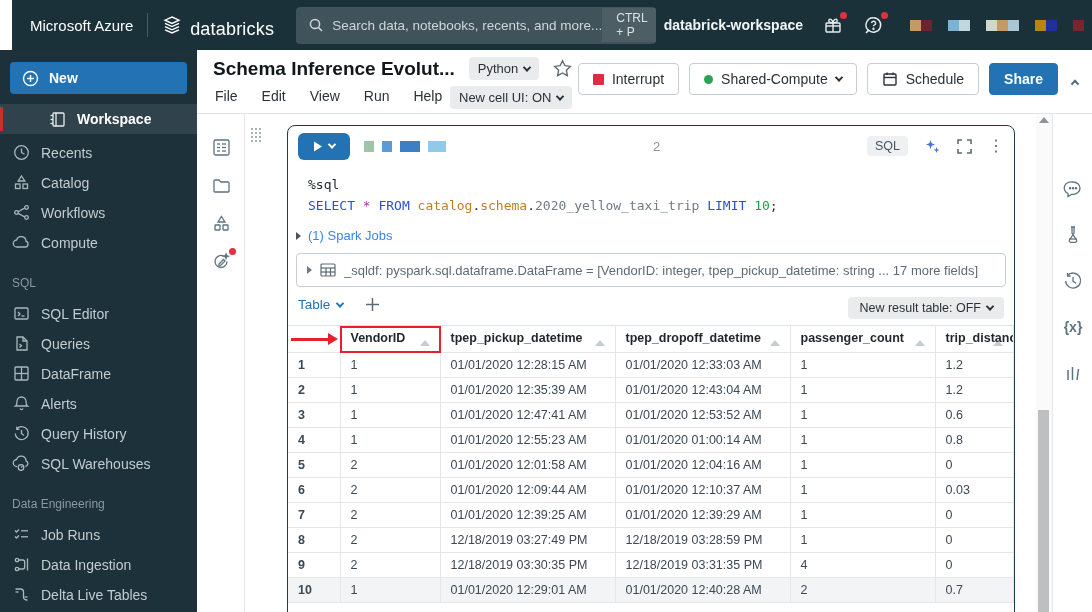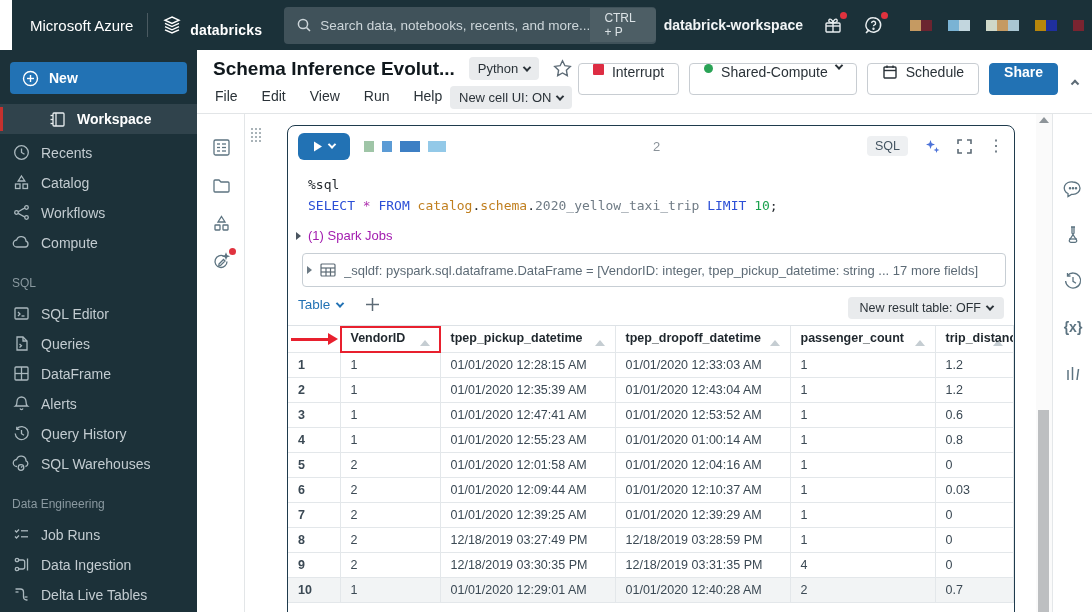--- a/index.html
+++ b/index.html
@@ -4,21 +4,21 @@
 <style>
   * { margin:0; padding:0; box-sizing:border-box; }
   html,body { width:1092px; height:612px; overflow:hidden; font-family:"Liberation Sans", sans-serif; background:#fff; }
   svg { display:block; }
 
   
   .topbar { position:absolute; left:12px; top:0; width:1092px; height:50px; background:#1b3139; display:flex; align-items:center; }
   .azure-label { color:#fff; font-size:15px; margin-left:18px; white-space:nowrap; }
   .top-divider { width:1px; height:24px; background:#4a5a61; margin:0 14px; }
   .brand { display:flex; align-items:center; gap:8px; color:#fff; }
-  .brand-name { font-size:14px; font-weight:bold; letter-spacing:.2px;margin-top:9px; }
+  .brand-name { font-size:18px; font-weight:normal; letter-spacing:.2px;margin-top:9px; }
   .searchbar { margin-left:22px; width:478px; height:37px; background:#40525a; border-radius:4px; display:flex; align-items:center; overflow:hidden; cursor:text; }
   .searchbar .ph { color:#cdd6da; font-size:13.5px; margin-left:8px; flex:1; white-space:nowrap; }
   .search-shortcut { height:34px; background:#4d5e65; color:#dbe2e5; font-size:12px; display:flex; align-items:center; padding:0 14px; border-radius:0 4px 4px 0; }
   .ws-name { color:#f2f5f6; font-size:14px; margin-left:8px; font-weight:bold; white-space:nowrap; }
   .top-icon { position:relative; margin-left:20px; color:#e8edef; cursor:pointer; }
   .red-dot { position:absolute; top:-3px; right:-4px; width:7px; height:7px; border-radius:50%; background:#e0323e; }
   .avatar-groups { display:flex; align-items:center; gap:16px; margin-left:26px; }
   .avatar-group { display:flex; }
   .avatar-sq { width:11px; height:11px; }
   .top-caret { margin-left:12px; }
@@ -38,21 +38,21 @@
   .nb-header { position:absolute; left:0; top:0; right:0; height:64px; border-bottom:1px solid #e2e5e7; background:#fff; }
   .nb-title-row { position:absolute; left:16px; top:7px; display:flex; align-items:center; gap:14px; }
   .nb-title { font-size:19px; font-weight:bold; color:#10181d; white-space:nowrap; }
   .pill { background:#e9ebed; border-radius:4px; font-size:13px; color:#2a3238; padding:4px 9px; display:flex; align-items:center; gap:6px; cursor:pointer; white-space:nowrap; }
   .star { color:#5d6b76; cursor:pointer; }
   .nb-menu-row { position:absolute; left:18px; top:38px; display:flex; align-items:center; gap:24px; font-size:14px; color:#2a3238; }
   .menu-item { cursor:pointer; }
   .menu-item.truncated { text-decoration:underline; color:#4a5560; }
   .newcell-pill { position:absolute; left:253px; top:36px; }
   .hdr-actions { position:absolute; right:14px; top:13px; display:flex; align-items:center; gap:10px; }
-  .btn { height:32px; border:1px solid #c8cdd2; border-radius:4px; background:#fff; display:flex; align-items:flex-start; gap:8px; padding:0 14px; font-size:14px; color:#2a3238; cursor:pointer; white-space:nowrap; }
+  .btn { height:32px; border:1px solid #c8cdd2; border-radius:4px; background:#fff; display:flex; align-items:center; gap:8px; padding:0 14px; font-size:14px; color:#2a3238; cursor:pointer; white-space:nowrap; }
   .btn.primary { background:#2272b4; border-color:#2272b4; color:#fff; font-weight:bold; }
   .sq-stop { width:11px; height:11px; background:#dd2d43; border-radius:1px; }
   .dot-green { width:9px; height:9px; border-radius:50%; background:#2aa356; }
   .collapse-caret { color:#5d6b76; margin-left:4px; cursor:pointer; }
 
   
   .mini-rail { position:absolute; left:0; top:64px; width:48px; bottom:0; border-right:1px solid #e3e6e8; }
   .mini-icon { position:relative; width:48px; height:38px; display:flex; align-items:center; justify-content:center; color:#5c7380; cursor:pointer; }
 
   
@@ -77,24 +77,24 @@
   .lang-badge { background:#eef0f2; border-radius:4px; color:#445562; font-size:12.5px; padding:3px 8px; }
   .kebab { color:#5d6b76; font-size:16px; letter-spacing:0; cursor:pointer; line-height:10px; }
 
   .code-area { padding:8px 0 10px 20px; font-family:"DejaVu Sans Mono", monospace; font-size:13px; line-height:21px; color:#24292e; cursor:text; }
   .tok-keyword { color:#2c4fd6; }
   .tok-operator { color:#b036b0; }
   .tok-schema { color:#c07f1f; }
   .tok-table { color:#6f7b85; }
   .tok-number { color:#19a14d; }
 
-  .spark-row { display:flex; align-items:center; gap:7px; padding:2px 0 8px 8px; font-size:13px; color:#a21caf; cursor:pointer; }
+  .spark-row { display:flex; align-items:center; gap:7px; padding:2px 0 8px 8px; font-size:13px; color:#3b82f6; cursor:pointer; }
   .tri-right { width:0; height:0; border-top:4px solid transparent; border-bottom:4px solid transparent; border-left:5px solid #4a5560; }
 
-  .sqldf-box { margin:2px 8px 0 14px; border:1px solid #c7ced4; border-radius:4px; height:34px; display:flex; align-items:center; gap:8px; padding:0 4px; cursor:pointer; }
+  .sqldf-box { margin:2px 8px 0 8px; border:1px solid #c7ced4; border-radius:4px; height:34px; display:flex; align-items:center; gap:8px; padding:0 10px; cursor:pointer; }
   .sqldf-text { font-size:13px; color:#5d6b76; white-space:nowrap; overflow:hidden; }
 
   .results-bar { margin:10px 10px 6px 10px; display:flex; align-items:flex-start; }
   .table-tab { display:flex; align-items:center; gap:7px; color:#2272b4; font-size:13.5px; cursor:pointer; }
   .add-plot { margin-left:22px; color:#5d6b76; cursor:pointer; }
   .result-toggle { margin-left:auto; font-size:12.5px; padding:4px 11px; }
 
   
   .result-table-wrap { position:relative; border-top:1px solid #dde2e6; }
   table.result { border-collapse:collapse; width:100%; table-layout:fixed; }

